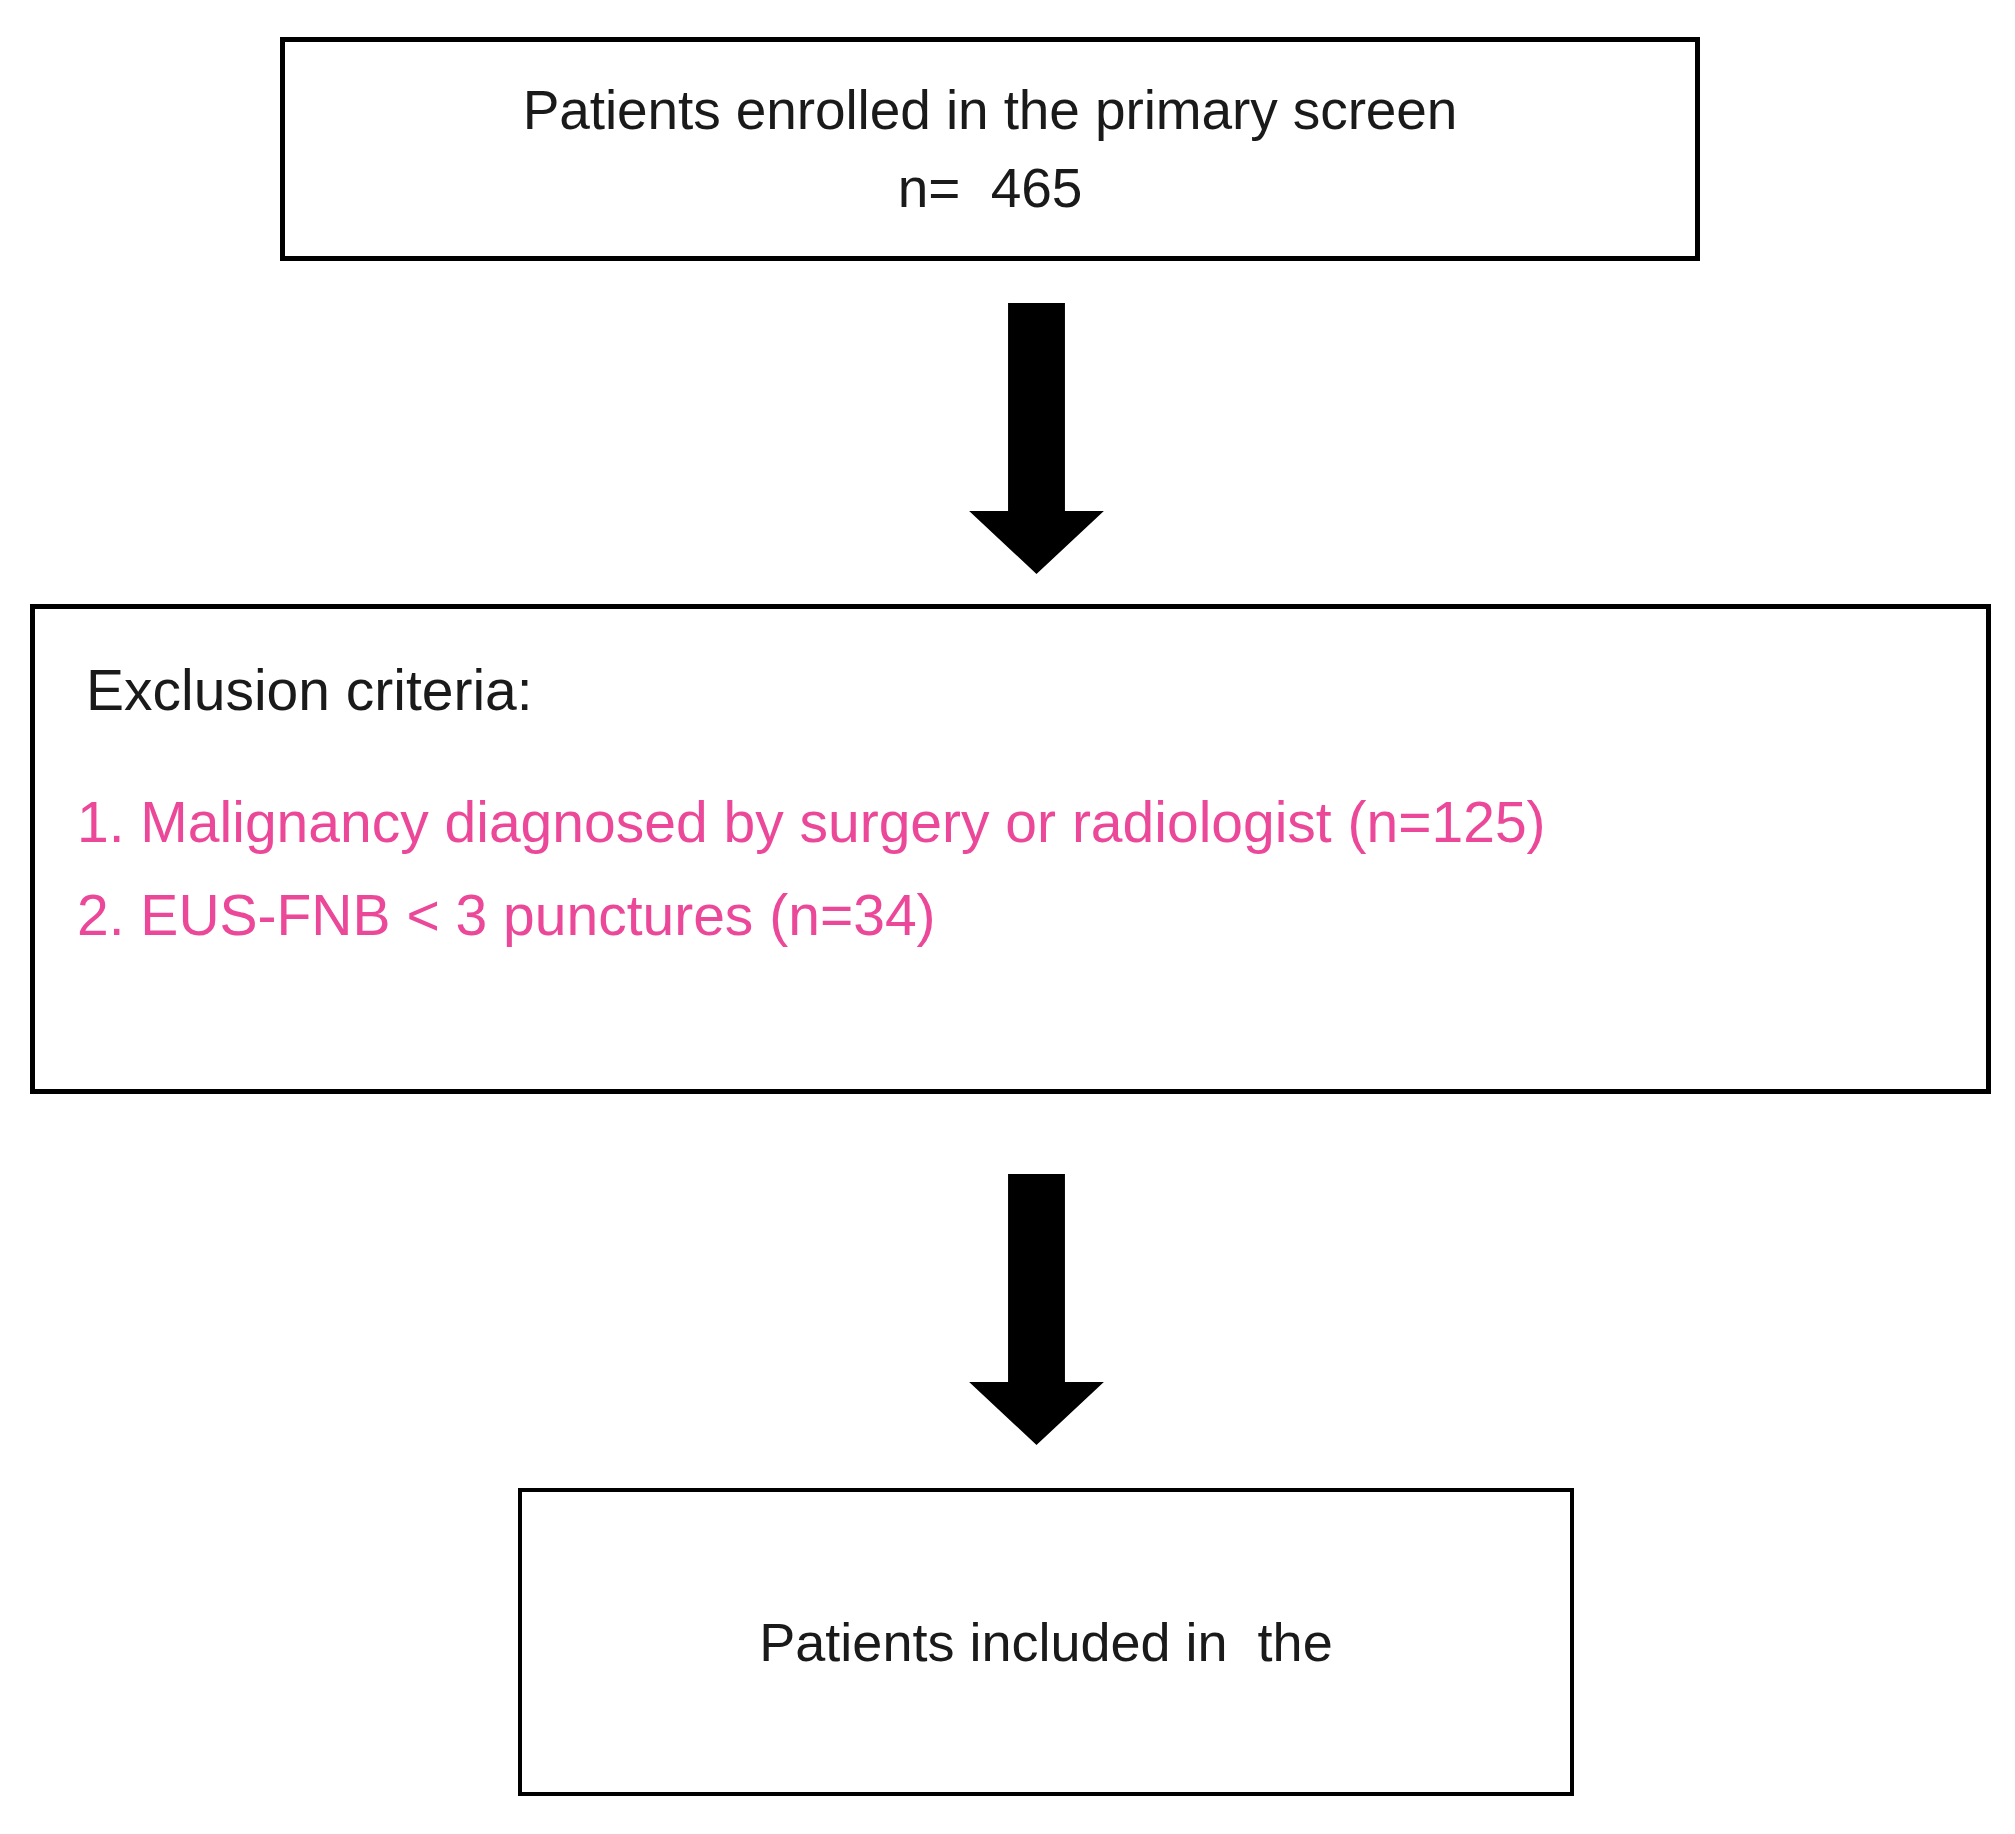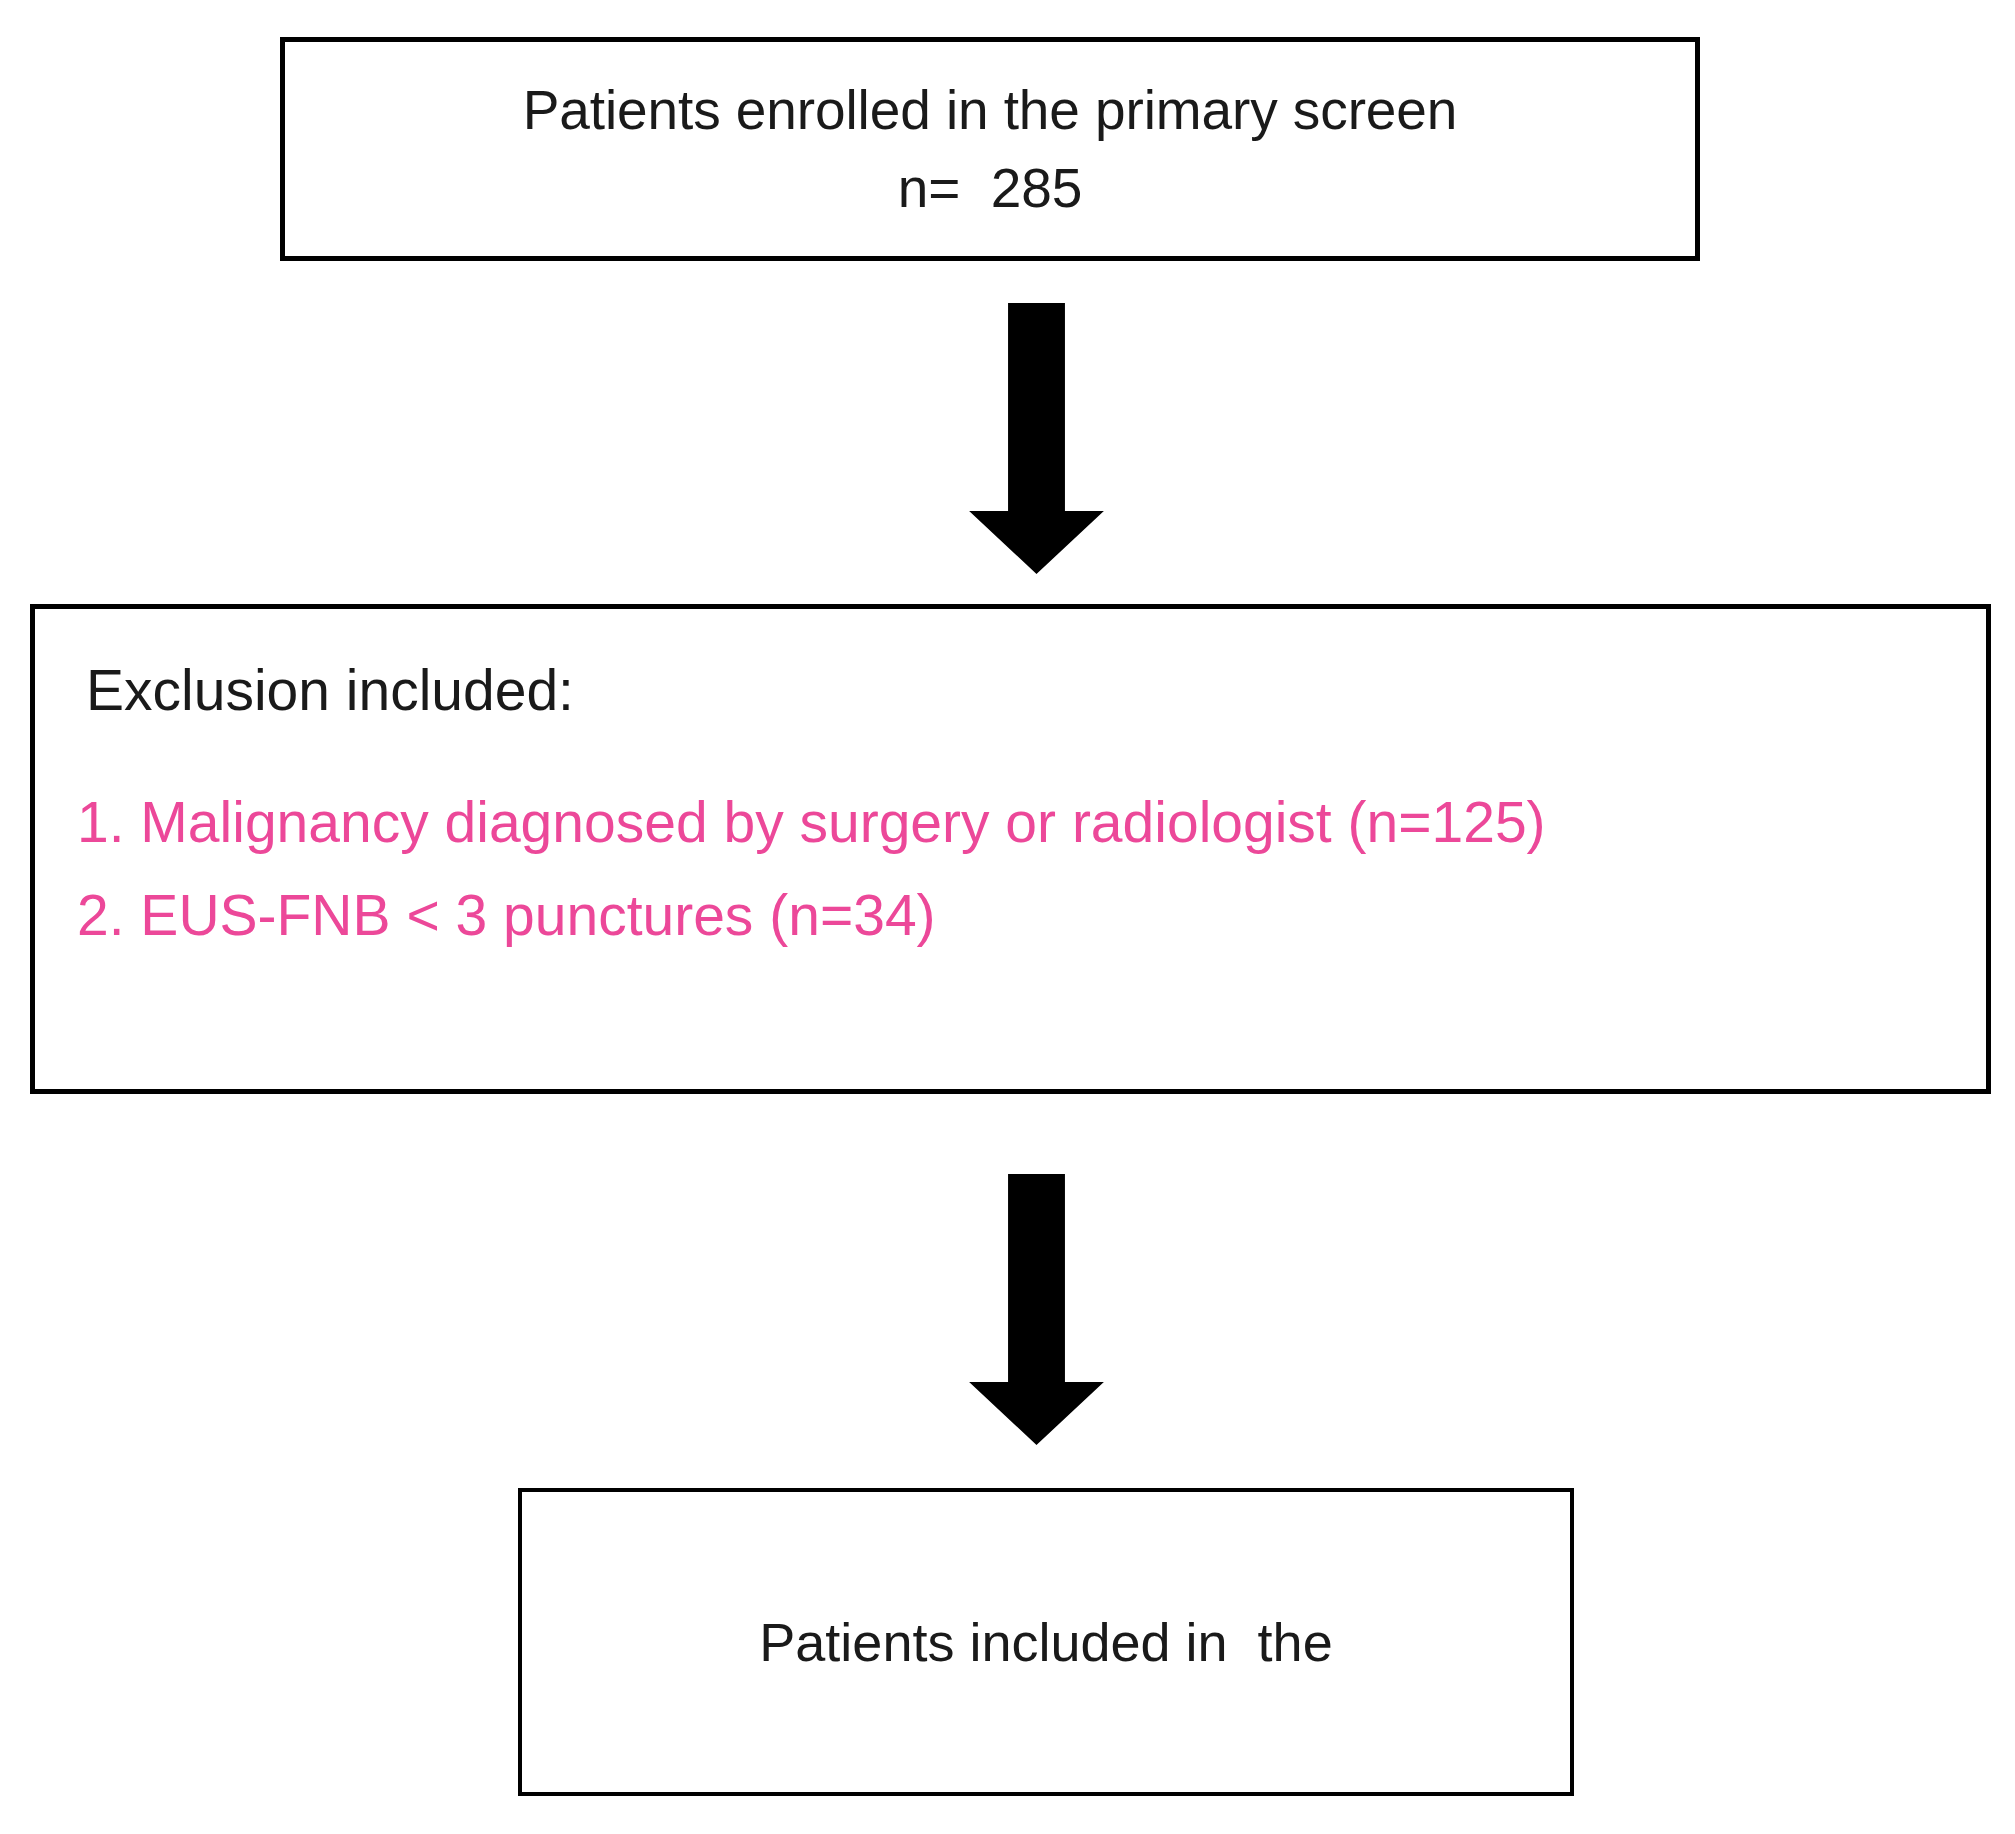--- a/index.html
+++ b/index.html
@@ -107,31 +107,31 @@
   #arrow-1 { left: 969px; top: 303px; }
   #arrow-2 { left: 969px; top: 1174px; }
 </style>
 </head>
 <body>
 
 <div id="flow-canvas">
 
   <div class="flow-box" id="box-enrolled">
     <div class="line">Patients enrolled in the primary screen</div>
-    <div class="line">n=  285</div>
+    <div class="line">n=  465</div>
   </div>
 
   <div class="flow-arrow" id="arrow-1">
     <svg width="135" height="271" viewBox="0 0 180 362" aria-hidden="true">
       <polygon points="52,0 128,0 128,278 180,278 90,362 0,278 52,278" fill="#000000"></polygon>
     </svg>
   </div>
 
   <div class="flow-box" id="box-exclusion">
-    <div class="heading">Exclusion included:</div>
+    <div class="heading">Exclusion criteria:</div>
     <ul class="criteria-list">
       <li>1. Malignancy diagnosed by surgery or radiologist (n=125)</li>
       <li>2. EUS-FNB &lt; 3 punctures (n=34)</li>
     </ul>
   </div>
 
   <div class="flow-arrow" id="arrow-2">
     <svg width="135" height="271" viewBox="0 0 180 362" aria-hidden="true">
       <polygon points="52,0 128,0 128,278 180,278 90,362 0,278 52,278" fill="#000000"></polygon>
     </svg>

